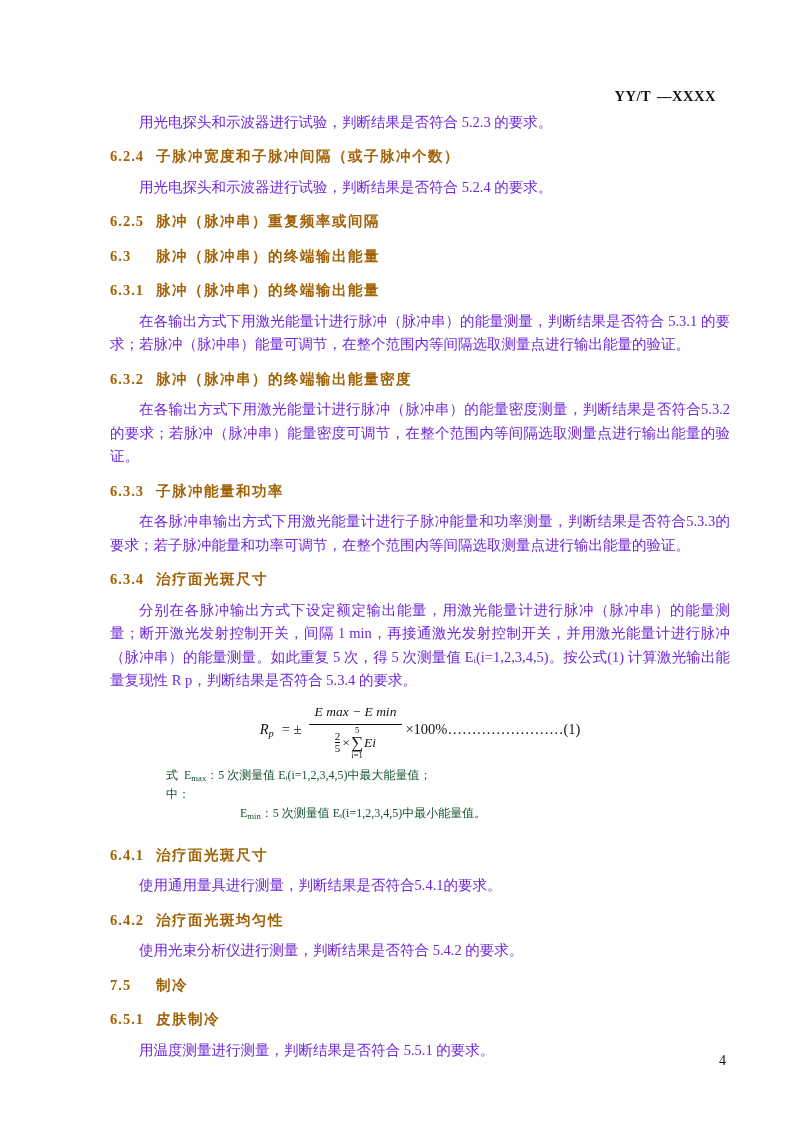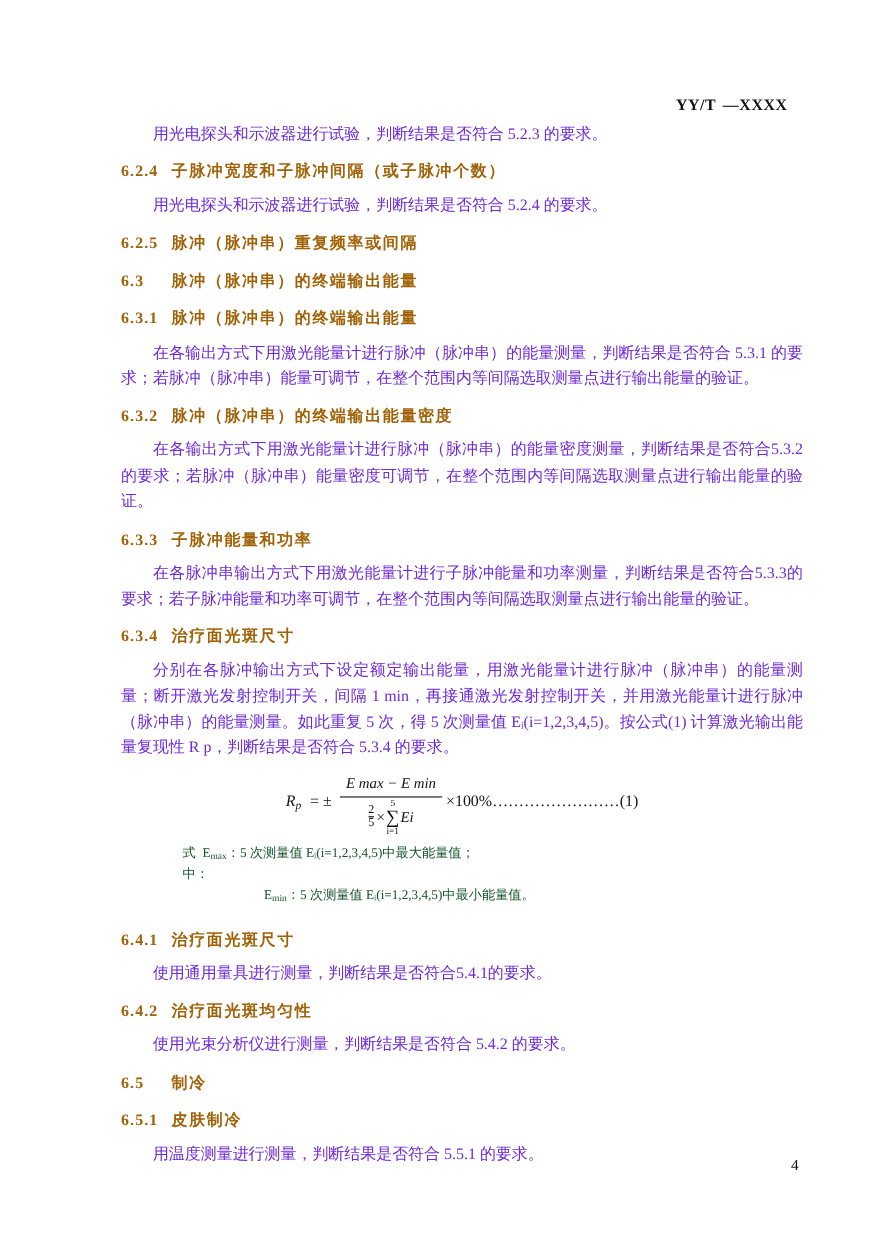--- a/index.html
+++ b/index.html
@@ -278,21 +278,21 @@
 
       <p class="para">使用通用量具进行测量，判断结果是否符合5.4.1的要求。</p>
 
       <div class="heading lvl3">
         <span class="num">6.4.2</span><span class="title">治疗面光斑均匀性</span>
       </div>
 
       <p class="para">使用光束分析仪进行测量，判断结果是否符合 5.4.2 的要求。</p>
 
       <div class="heading">
-        <span class="num">6.5</span><span class="title">制冷</span>
+        <span class="num">7.5</span><span class="title">制冷</span>
       </div>
 
       <div class="heading lvl3">
         <span class="num">6.5.1</span><span class="title">皮肤制冷</span>
       </div>
 
       <p class="para">用温度测量进行测量，判断结果是否符合 5.5.1 的要求。</p>
 
     </div>
   </div>

